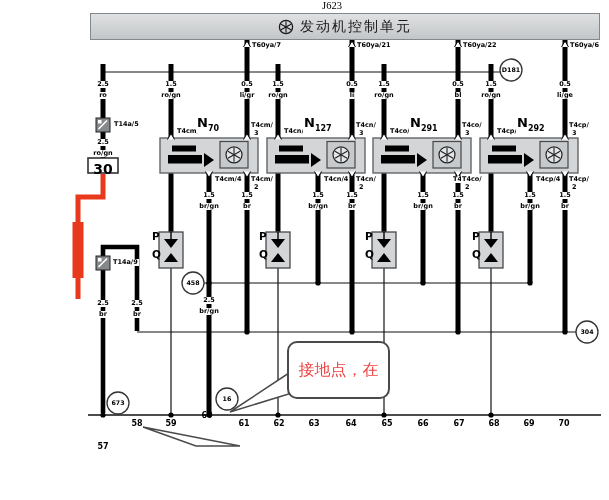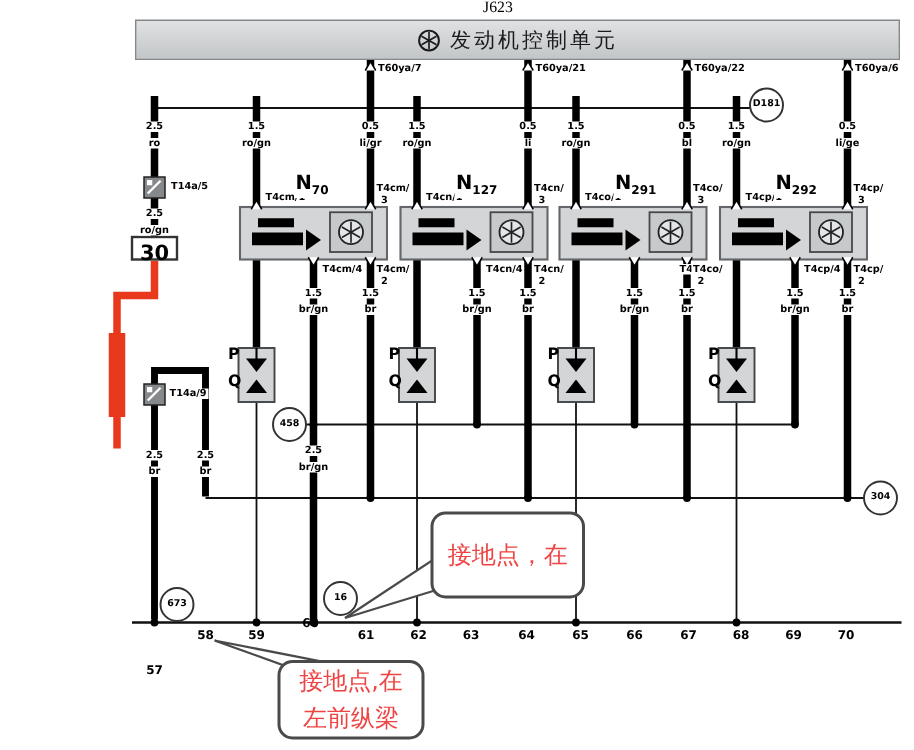--- a/index.html
+++ b/index.html
@@ -186,24 +186,20 @@
       <line x1="3" y1="10.8" x2="13" y2="5.2" stroke="#1a1a1a" stroke-width="1.1"></line>
     </svg>
     <span class="t">发动机控制单元</span>
   </div>
 
 
   <div class="bubble b1">
     <div>接地点，在</div>
   </div>
 
-  <div class="bubble b2">
-    <div>接地点,在</div>
-    <div>左前纵梁</div>
-  </div>
 
   <div id="text-layer">
       <span class="lbl left" style="left: 251px; top: 42px;">T60ya/7</span>
       <span class="lbl left" style="left: 356px; top: 42px;">T60ya/21</span>
       <span class="lbl left" style="left: 462px; top: 42px;">T60ya/22</span>
       <span class="lbl left" style="left: 569px; top: 42px;">T60ya/6</span>
       <span class="lbl" style="left: 103px; top: 81px;">2.5</span>
       <span class="lbl" style="left: 103px; top: 92px;">ro</span>
       <span class="lbl" style="left: 171px; top: 81px;">1.5</span>
       <span class="lbl" style="left: 171px; top: 92px;">ro/gn</span>

